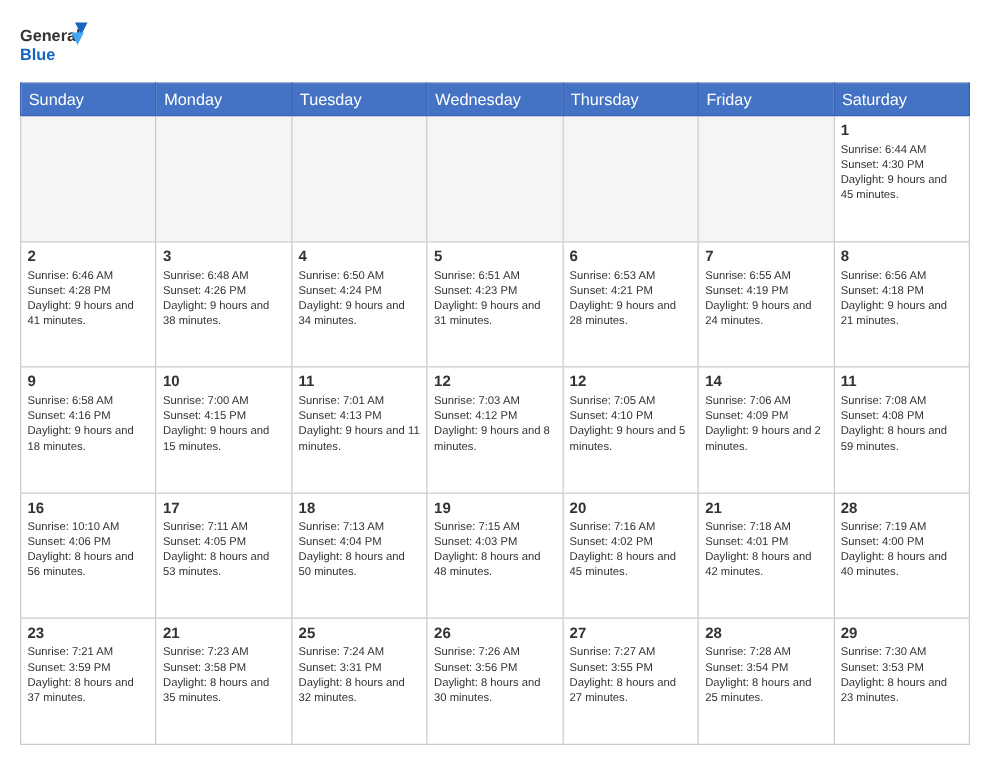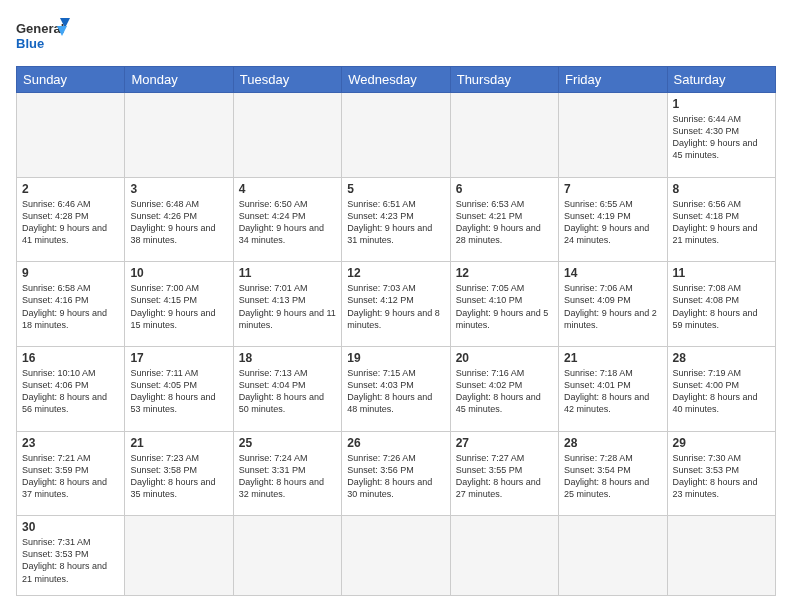--- a/index.html
+++ b/index.html
@@ -328,30 +328,15 @@
 and 25 minutes.</div>
           </td>
           <td>
             <span class="day-number">29</span>
             <div class="day-info">Sunrise: 7:30 AM
 Sunset: 3:53 PM
 Daylight: 8 hours
 and 23 minutes.</div>
           </td>
         </tr>
-        <tr>
-          <td class="last-row">
-            <span class="day-number">30</span>
-            <div class="day-info">Sunrise: 7:31 AM
-Sunset: 3:53 PM
-Daylight: 8 hours
-and 21 minutes.</div>
-          </td>
-          <td class="last-row empty"></td>
-          <td class="last-row empty"></td>
-          <td class="last-row empty"></td>
-          <td class="last-row empty"></td>
-          <td class="last-row empty"></td>
-          <td class="last-row empty"></td>
-        </tr>
       </tbody>
   </table>
 </div>
 
 </body></html>

